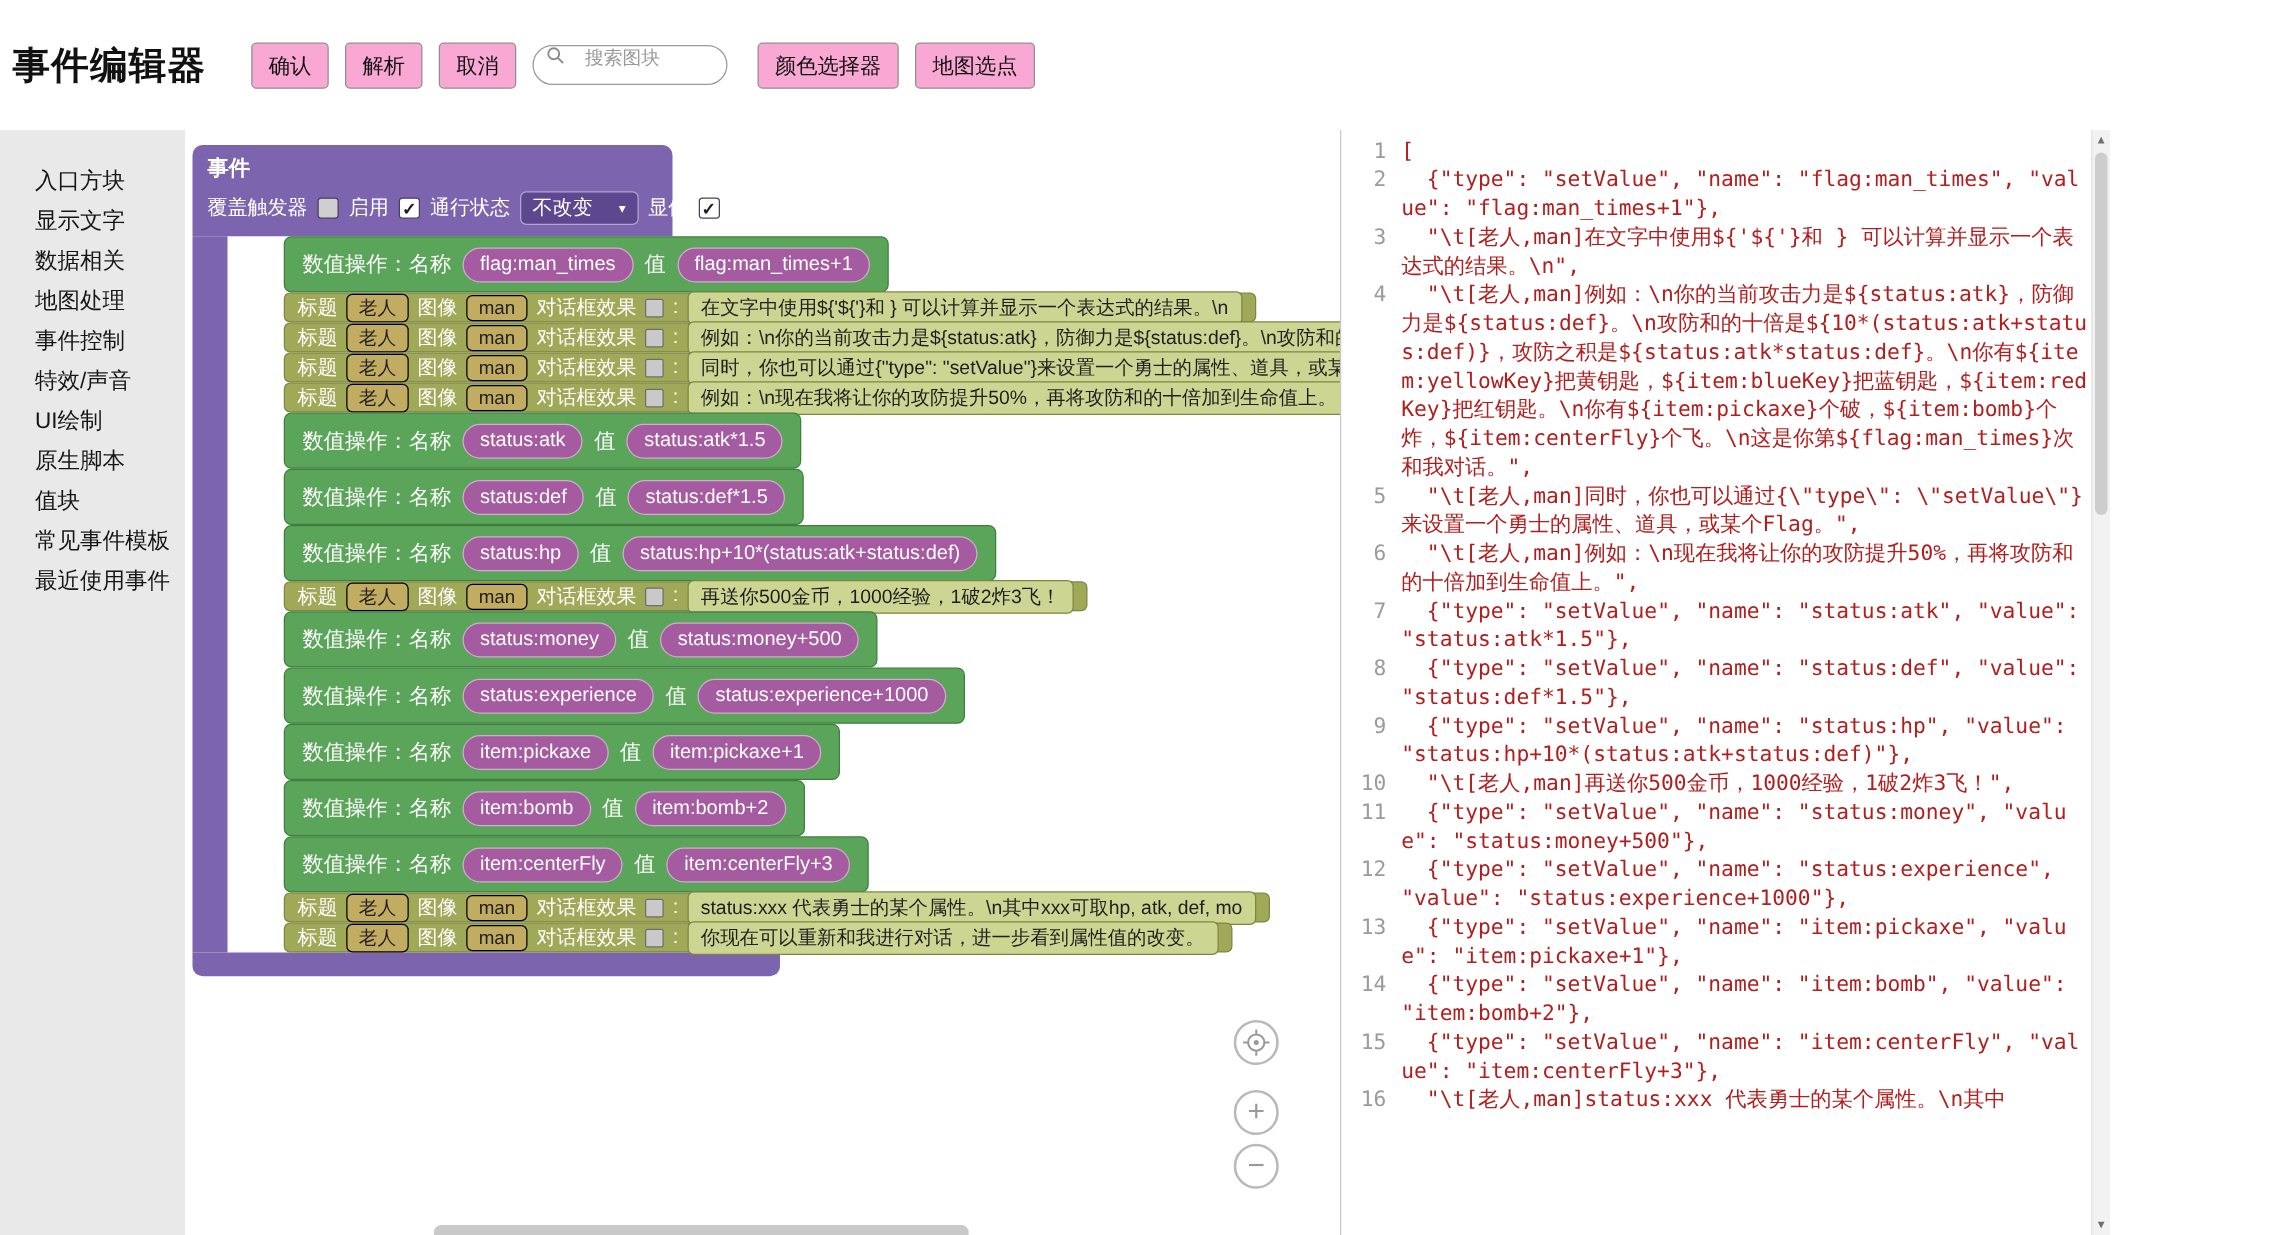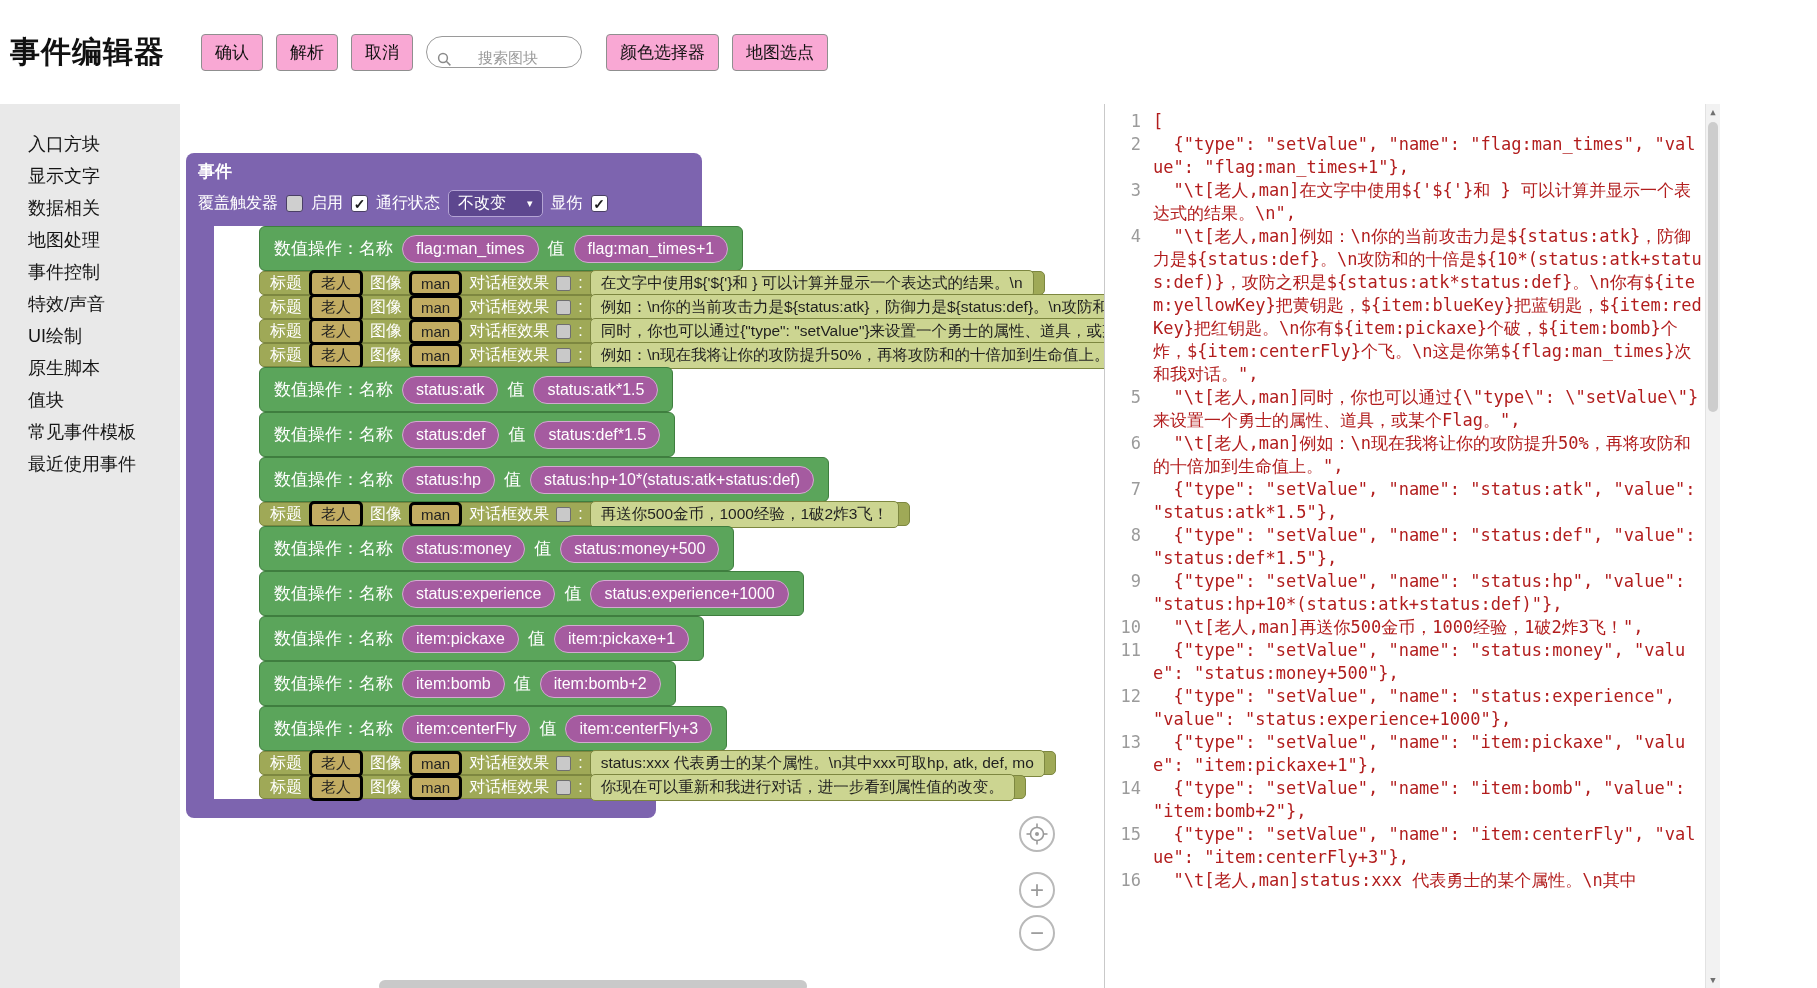--- a/index.html
+++ b/index.html
@@ -6,57 +6,57 @@
   #app{position:relative;width:1817px;height:988px;background:#fff;overflow:hidden;
        font-family:"Liberation Sans",sans-serif;color:#111;}
 
   
   #topbar{position:absolute;left:0;top:0;width:100%;height:104px;display:flex;align-items:center;
           padding-left:10px;box-sizing:border-box;background:#fff;}
   #page-title{font-size:30px;font-weight:700;margin-right:36px;letter-spacing:1px;white-space:nowrap;}
   .btn{font-size:17px;padding:6px 13px;background:#f9a8d4;border:1px solid #8f8f8f;border-radius:4px;
        margin-right:13px;color:#111;cursor:pointer;white-space:nowrap;}
   #searchbox{width:156px;height:32px;border:1px solid #9a9a9a;border-radius:16px;display:flex;
-             align-items:flex-end;padding:0 10px;margin-right:24px;gap:24px;background:#fff;box-sizing:border-box;}
+             align-items:flex-start;padding:0 10px;margin-right:24px;gap:14px;background:#fff;box-sizing:border-box;}
   #searchbox input{border:none;outline:none;width:110px;font-size:15px;background:transparent;
                    font-family:"Liberation Sans",sans-serif;color:#333;}
   #searchbox input::placeholder{color:#9a9a9a;}
 
   
   #main{position:absolute;left:0;top:104px;right:0;bottom:0;display:flex;}
 
-  #toolbox{width:180px;background:#e9e9e9;border-right:1px solid:#dcdcdc;padding-top:24px;box-sizing:border-box;flex:none;}
+  #toolbox{width:148px;background:#e9e9e9;border-right:1px solid:#dcdcdc;padding-top:24px;box-sizing:border-box;flex:none;}
   .tb-item{font-size:18px;color:#151515;padding:4px 0 4px 28px;cursor:pointer;white-space:nowrap;}
 
   #workspace{position:relative;width:924px;flex:none;background:#fff;overflow:hidden;}
 
   
   .event-block{position:absolute;left:6px;top:12px;}
-  .evt-top{width:516px;background:#7d64af;border-radius:8px 8px 0 0;padding:7px 12px 9px;
-           box-sizing:border-box;color:#fff;margin-top:37px;}
+  .evt-top{width:384px;background:#7d64af;border-radius:8px 8px 0 0;padding:7px 12px 9px;
+           box-sizing:border-box;color:#fff;}
   .evt-title{font-size:17px;font-weight:700;margin-bottom:7px;}
   .evt-flags{display:flex;align-items:center;gap:8px;font-size:16px;white-space:nowrap;}
   .cbx{width:17px;height:17px;border-radius:3px;border:1px solid #4a3f66;background:#fff;color:#1b1b1b;
        font-size:14px;line-height:16px;text-align:center;font-weight:700;box-sizing:border-box;cursor:pointer;flex:none;}
   .cbx.off{background:#cfcfcf;}
   .dd{background:#5d478f;border:1px solid #b4a4d4;border-radius:5px;padding:2px 9px;font-size:16px;
       display:flex;align-items:center;gap:21px;cursor:pointer;}
   .dd-arrow{font-size:11px;}
   .evt-body{display:flex;gap:45px;}
   .evt-spine{width:28px;background:#7d64af;flex:none;}
   .evt-children{display:flex;flex-direction:column;align-items:flex-start;}
   .evt-bottom{width:470px;height:19px;background:#7d64af;border-radius:0 0 8px 8px;}
 
   .brow{display:flex;align-items:center;white-space:nowrap;box-sizing:border-box;cursor:pointer;}
   .sv{height:45px;background:#5ba55b;border:1px solid #3f7e3f;border-radius:6px;padding:0 14px;gap:9px;
       color:#fff;font-size:17px;}
   .svpill{background:#a55ba0;border:1px solid #d3aad0;border-radius:15px;padding:4px 13px;font-size:16px;color:#ffffff;}
   .tx{height:24px;background:#9fa957;border:1px solid #7d8740;border-radius:5px;padding:0 10px;gap:7px;
       color:#fff;font-size:16px;}
-  .tanpill{background:#c2ac62;border:3px solid #000000;border-radius:5px;padding:1px 9px;color:#1f1f1f;font-size:15px;}
+  .tanpill{background:#c2ac62;border:1px solid #000000;border-radius:5px;padding:1px 9px;color:#1f1f1f;font-size:15px;}
   .minicbx{width:13px;height:13px;background:#c9c9c9;border:1px solid #6f6f6f;border-radius:2px;flex:none;}
   .txtfield{background:#ccd591;border:1px solid #7d8740;border-radius:5px;padding:2px 10px;color:#1f1f1f;font-size:15.5px;text-align:center;}
   .lbl{flex:none;}
 
   
   .zoomc{position:absolute;left:839px;width:36px;height:36px;border:2px solid #b9b9b9;border-radius:50%;
          background:#fff;color:#9a9a9a;display:flex;align-items:center;justify-content:center;
          font-size:24px;box-sizing:border-box;cursor:pointer;}
   #zoom-reset{top:712px;}
   #zoom-in{top:768px;}

